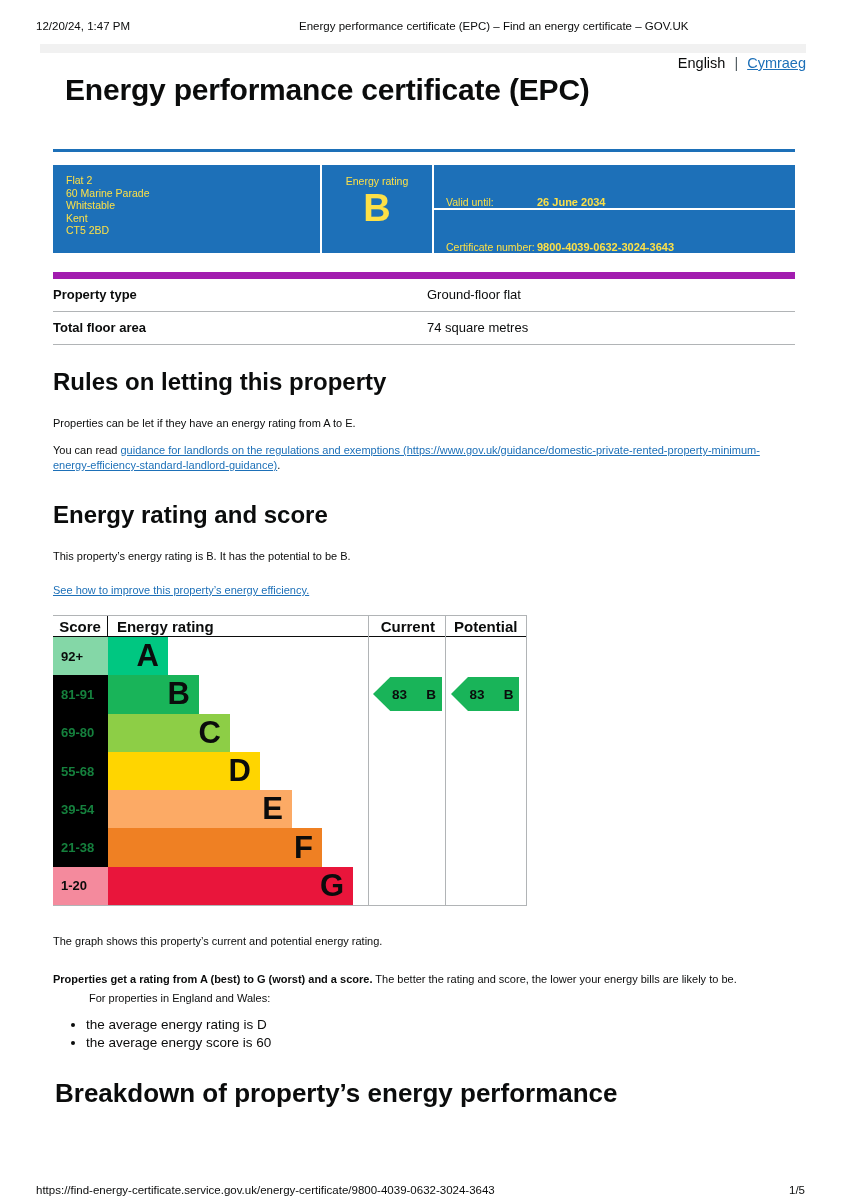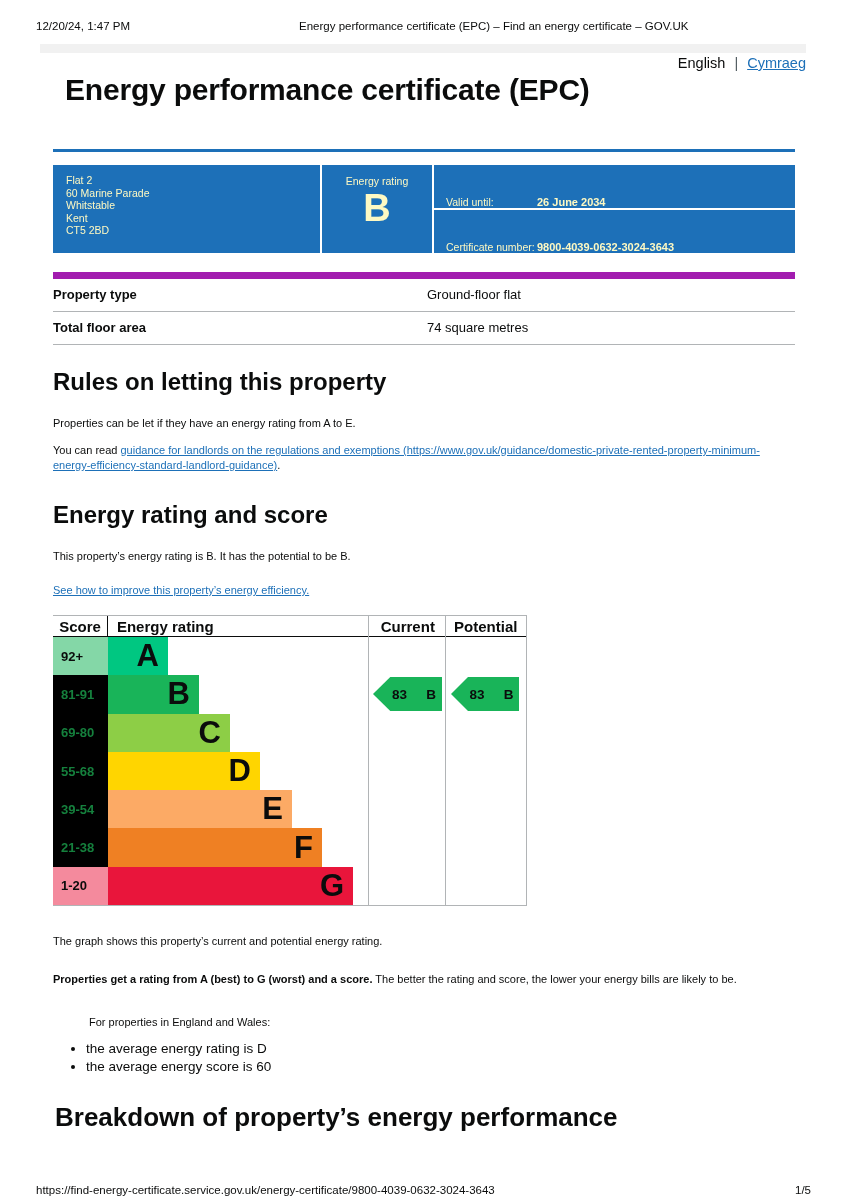--- a/index.html
+++ b/index.html
@@ -7,35 +7,35 @@
   body {
     position:relative; width:847px; height:1200px; overflow:hidden;
     font-family:"Liberation Sans", sans-serif; color:#0b0c0c;
   }
   a { cursor:pointer; }
 
   
   .ph-left  { position:absolute; top:20px; left:36px;  font-size:11.5px; }
   .ph-title { position:absolute; top:20px; left:299px; font-size:11.5px; }
   .pf-left  { position:absolute; top:1184px; left:36px;  font-size:11.5px; }
-  .pf-right { position:absolute; top:1184px; right:36px; font-size:11.5px; }
+  .pf-right { position:absolute; top:1184px; right:42px; font-size:11.5px; }
 
   .top-gray-bar { position:absolute; top:44px; left:40px; width:766px; height:9px; background:#f1f1f1; }
 
   .lang { position:absolute; top:55px; right:41px; font-size:14.5px; }
   .lang .sep { color:#505a5f; margin:0 9px; }
   .lang a { color:#1d70b8; text-decoration:underline; }
 
   .page { position:absolute; top:0; left:53px; width:742px; }
 
   h1 { margin:73px 0 0 12px; font-size:30px; line-height:33px; font-weight:bold; letter-spacing:-0.2px; }
   .title-rule { margin-top:43px; height:3px; }
 
   
-  .summary-box { margin-top:13px; height:88px; color:#fef9c3; display:flex; }
+  .summary-box { margin-top:13px; height:88px; color:#fde047; display:flex; }
   .sb-address { width:267px; padding:9px 0 0 13px; box-sizing:border-box; font-size:10.5px; line-height:12.5px; }
   .sb-div { width:2px; background:#fff; }
   .sb-rating { width:110px; text-align:center; padding-top:10px; box-sizing:border-box; }
   .sb-rating .lbl { font-size:10.5px; }
   .sb-rating .big { font-size:38px; line-height:42px; font-weight:bold; }
   .sb-right { flex:1; display:flex; flex-direction:column; font-size:10.5px; }
   .sb-row { flex:1; display:flex; align-items:flex-end; }
   .sb-row + .sb-row { border-top:2px solid #fff; }
   .sb-row .lbl { padding-left:12px; width:91px; line-height:12.5px; }
   .sb-row .val { font-weight:bold; font-size:11px; }
@@ -74,21 +74,21 @@
   .score-dark { color:#15803d; }
   .bar { box-sizing:border-box; display:flex; align-items:center; justify-content:flex-end; padding-right:9px; font-weight:bold; font-size:31px; }
   .arrow { position:absolute; height:34px; display:flex; align-items:center; justify-content:center; gap:19px;
            font-weight:bold; font-size:13.5px; padding-left:13px; box-sizing:border-box;
            clip-path:polygon(0 50%, 25% 0, 100% 0, 100% 100%, 25% 100%); }
   .arrow-cur { left:320px; top:61px; width:69px; }
   .arrow-pot { left:398px; top:61px; width:68px; }
 
   .caption   { margin-top:28px; }
   .explain   { margin-top:23px; }
-  .avg-intro { margin-top:28px;padding-left:36px; }
+  .avg-intro { margin-top:4px;padding-left:36px; }
   ul.avg { margin:10px 0 0 0; padding-left:33px; font-size:13.5px; line-height:18px; }
 </style>
 </head>
 <body>
 
 <div class="ph-left">12/20/24, 1:47 PM</div>
 <div class="ph-title">Energy performance certificate (EPC) – Find an energy certificate – GOV.UK</div>
 
 <div class="top-gray-bar"></div>
 

